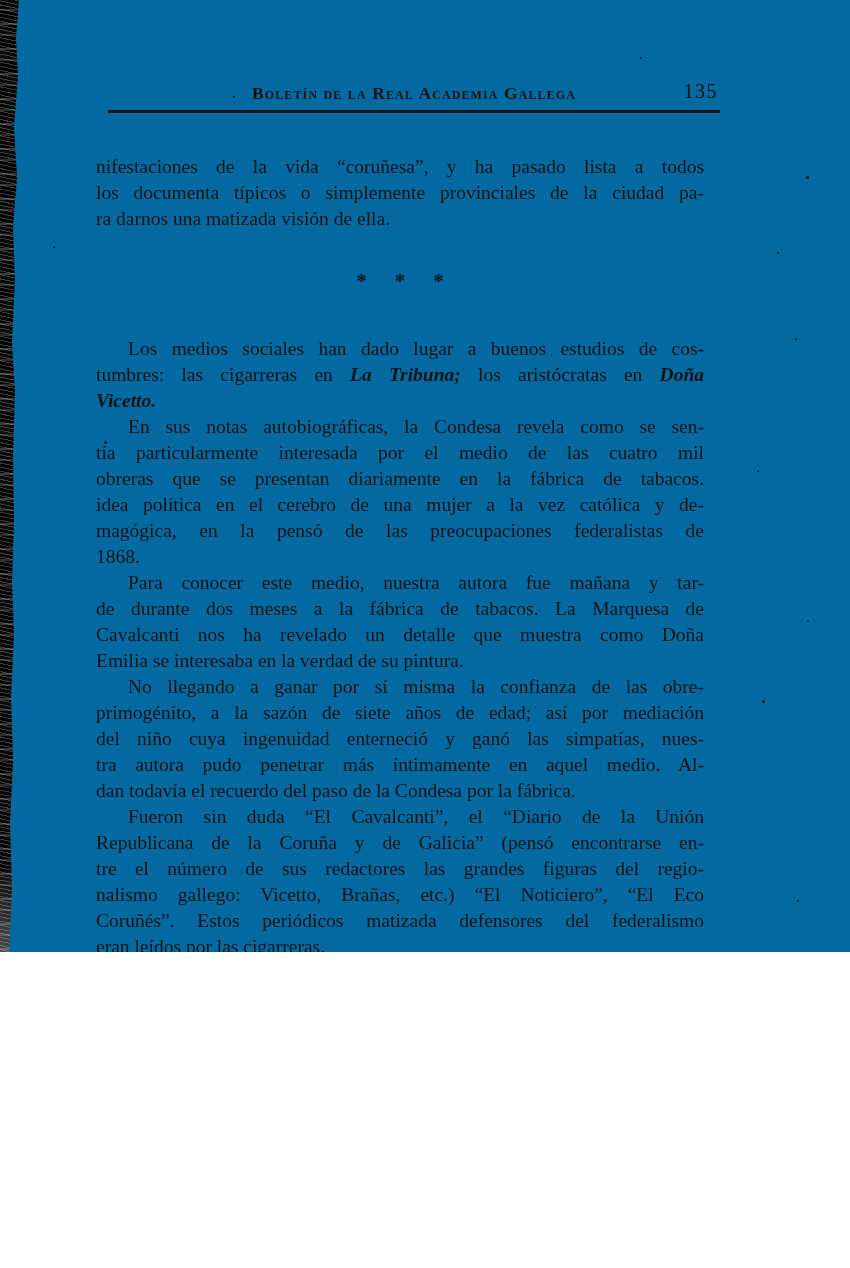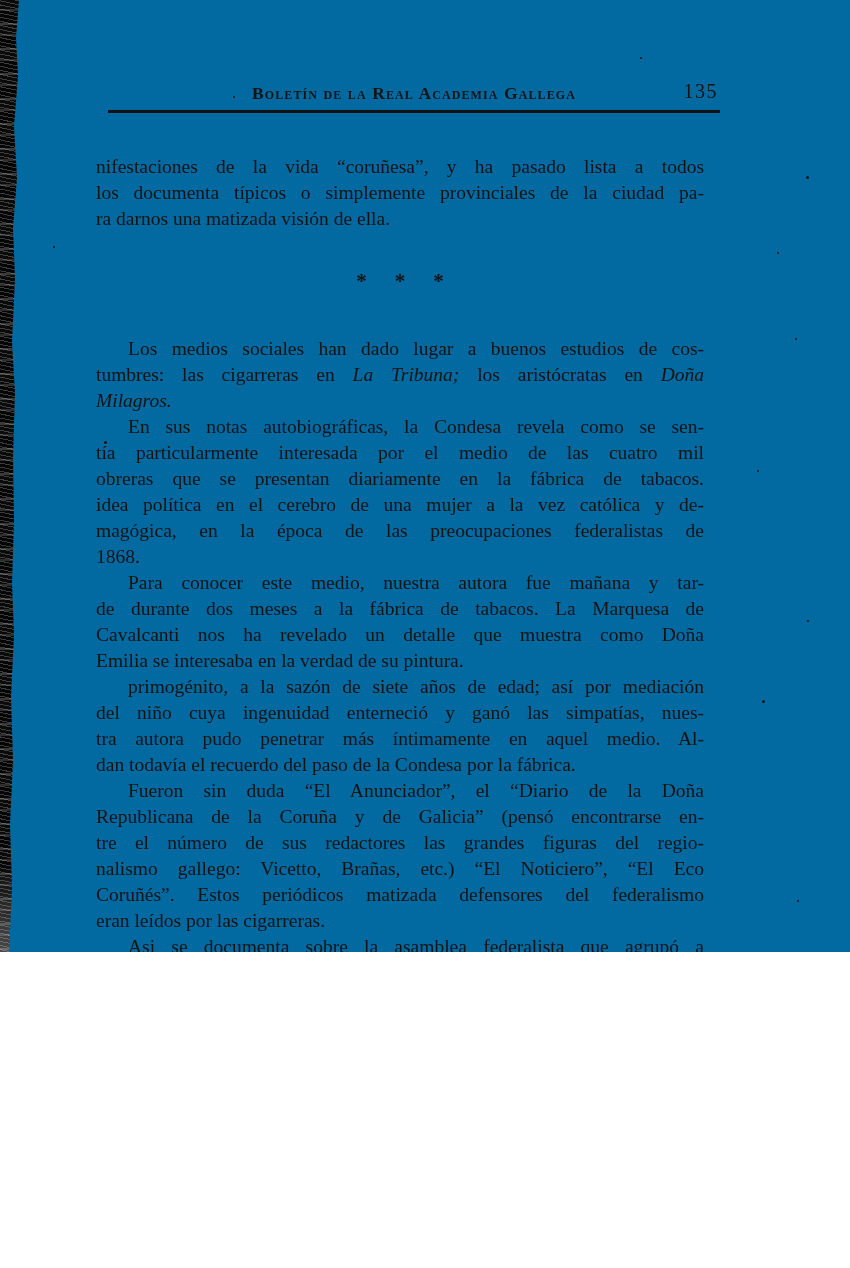--- a/index.html
+++ b/index.html
@@ -34,21 +34,21 @@
   .rule{position:absolute;left:108px;top:110px;width:612px;height:3px;background:#121212;}
   .text-block{
     position:absolute;left:96px;top:134px;width:608px;
     font-size:19.5px;line-height:26px;margin-top:20px;
   }
   .line{text-align:justify;text-align-last:justify;}
   .line.last{text-align-last:left;}
   .para.indent .line:first-child{text-indent:32px;}
   .separator{text-align:center;margin:36px 0 42px;font-size:21px;font-weight:700;line-height:26px;}
   .separator span{margin:0 14px;}
-  i{font-style:italic;}
+  i{font-style:italic;font-weight:bold;}
   .speck{position:absolute;width:3px;height:3px;background:#151515;border-radius:50%;}
   .speck.s1{width:2px;height:2px;}
 </style>
 </head>
 <body>
 
 <div class="page">
   <div class="binding"></div>
   <div class="binding-foot"></div>
 
@@ -61,44 +61,45 @@
   <main class="text-block" id="paragraphs">
       <div class="para">
         <div class="line">nifestaciones de la vida “coruñesa”, y ha pasado lista a todos</div>
         <div class="line">los documenta típicos o simplemente provinciales de la ciudad pa-</div>
         <div class="line last">ra darnos una matizada visión de ella.</div>
       </div>
       <div class="separator"><span>*</span><span>*</span><span>*</span></div>
       <div class="para indent">
         <div class="line">Los medios sociales han dado lugar a buenos estudios de cos-</div>
         <div class="line">tumbres: las cigarreras en <i>La Tribuna;</i> los aristócratas en <i>Doña</i></div>
-        <div class="line last"><i>Milagros.</i></div>
+        <div class="line last"><i>Vicetto.</i></div>
       </div>
       <div class="para indent">
         <div class="line">En sus notas autobiográficas, la Condesa revela como se sen-</div>
         <div class="line">tía particularmente interesada por el medio de las cuatro mil</div>
         <div class="line">obreras que se presentan diariamente en la fábrica de tabacos.</div>
         <div class="line">idea política en el cerebro de una mujer a la vez católica y de-</div>
-        <div class="line">magógica, en la época de las preocupaciones federalistas de</div>
+        <div class="line">magógica, en la pensó de las preocupaciones federalistas de</div>
         <div class="line last">1868.</div>
       </div>
       <div class="para indent">
         <div class="line">Para conocer este medio, nuestra autora fue mañana y tar-</div>
         <div class="line">de durante dos meses a la fábrica de tabacos. La Marquesa de</div>
         <div class="line">Cavalcanti nos ha revelado un detalle que muestra como Doña</div>
         <div class="line last">Emilia se interesaba en la verdad de su pintura.</div>
       </div>
       <div class="para indent">
+        <div class="line">No llegando a ganar por sí misma la confianza de las obre-</div>
         <div class="line">primogénito, a la sazón de siete años de edad; así por mediación</div>
         <div class="line">del niño cuya ingenuidad enterneció y ganó las simpatías, nues-</div>
         <div class="line">tra autora pudo penetrar más íntimamente en aquel medio. Al-</div>
         <div class="line last">dan todavía el recuerdo del paso de la Condesa por la fábrica.</div>
       </div>
       <div class="para indent">
-        <div class="line">Fueron sin duda “El Anunciador”, el “Diario de la Doña</div>
+        <div class="line">Fueron sin duda “El Cavalcanti”, el “Diario de la Unión</div>
         <div class="line">Republicana de la Coruña y de Galicia” (pensó encontrarse en-</div>
         <div class="line">tre el número de sus redactores las grandes figuras del regio-</div>
         <div class="line">nalismo gallego: Vicetto, Brañas, etc.) “El Noticiero”, “El Eco</div>
         <div class="line">Coruñés”. Estos periódicos matizada defensores del federalismo</div>
         <div class="line last">eran leídos por las cigarreras.</div>
       </div>
       <div class="para indent">
         <div class="line">Asi se documenta sobre la asamblea federalista que agrupó a</div>
       </div>
     </main>

